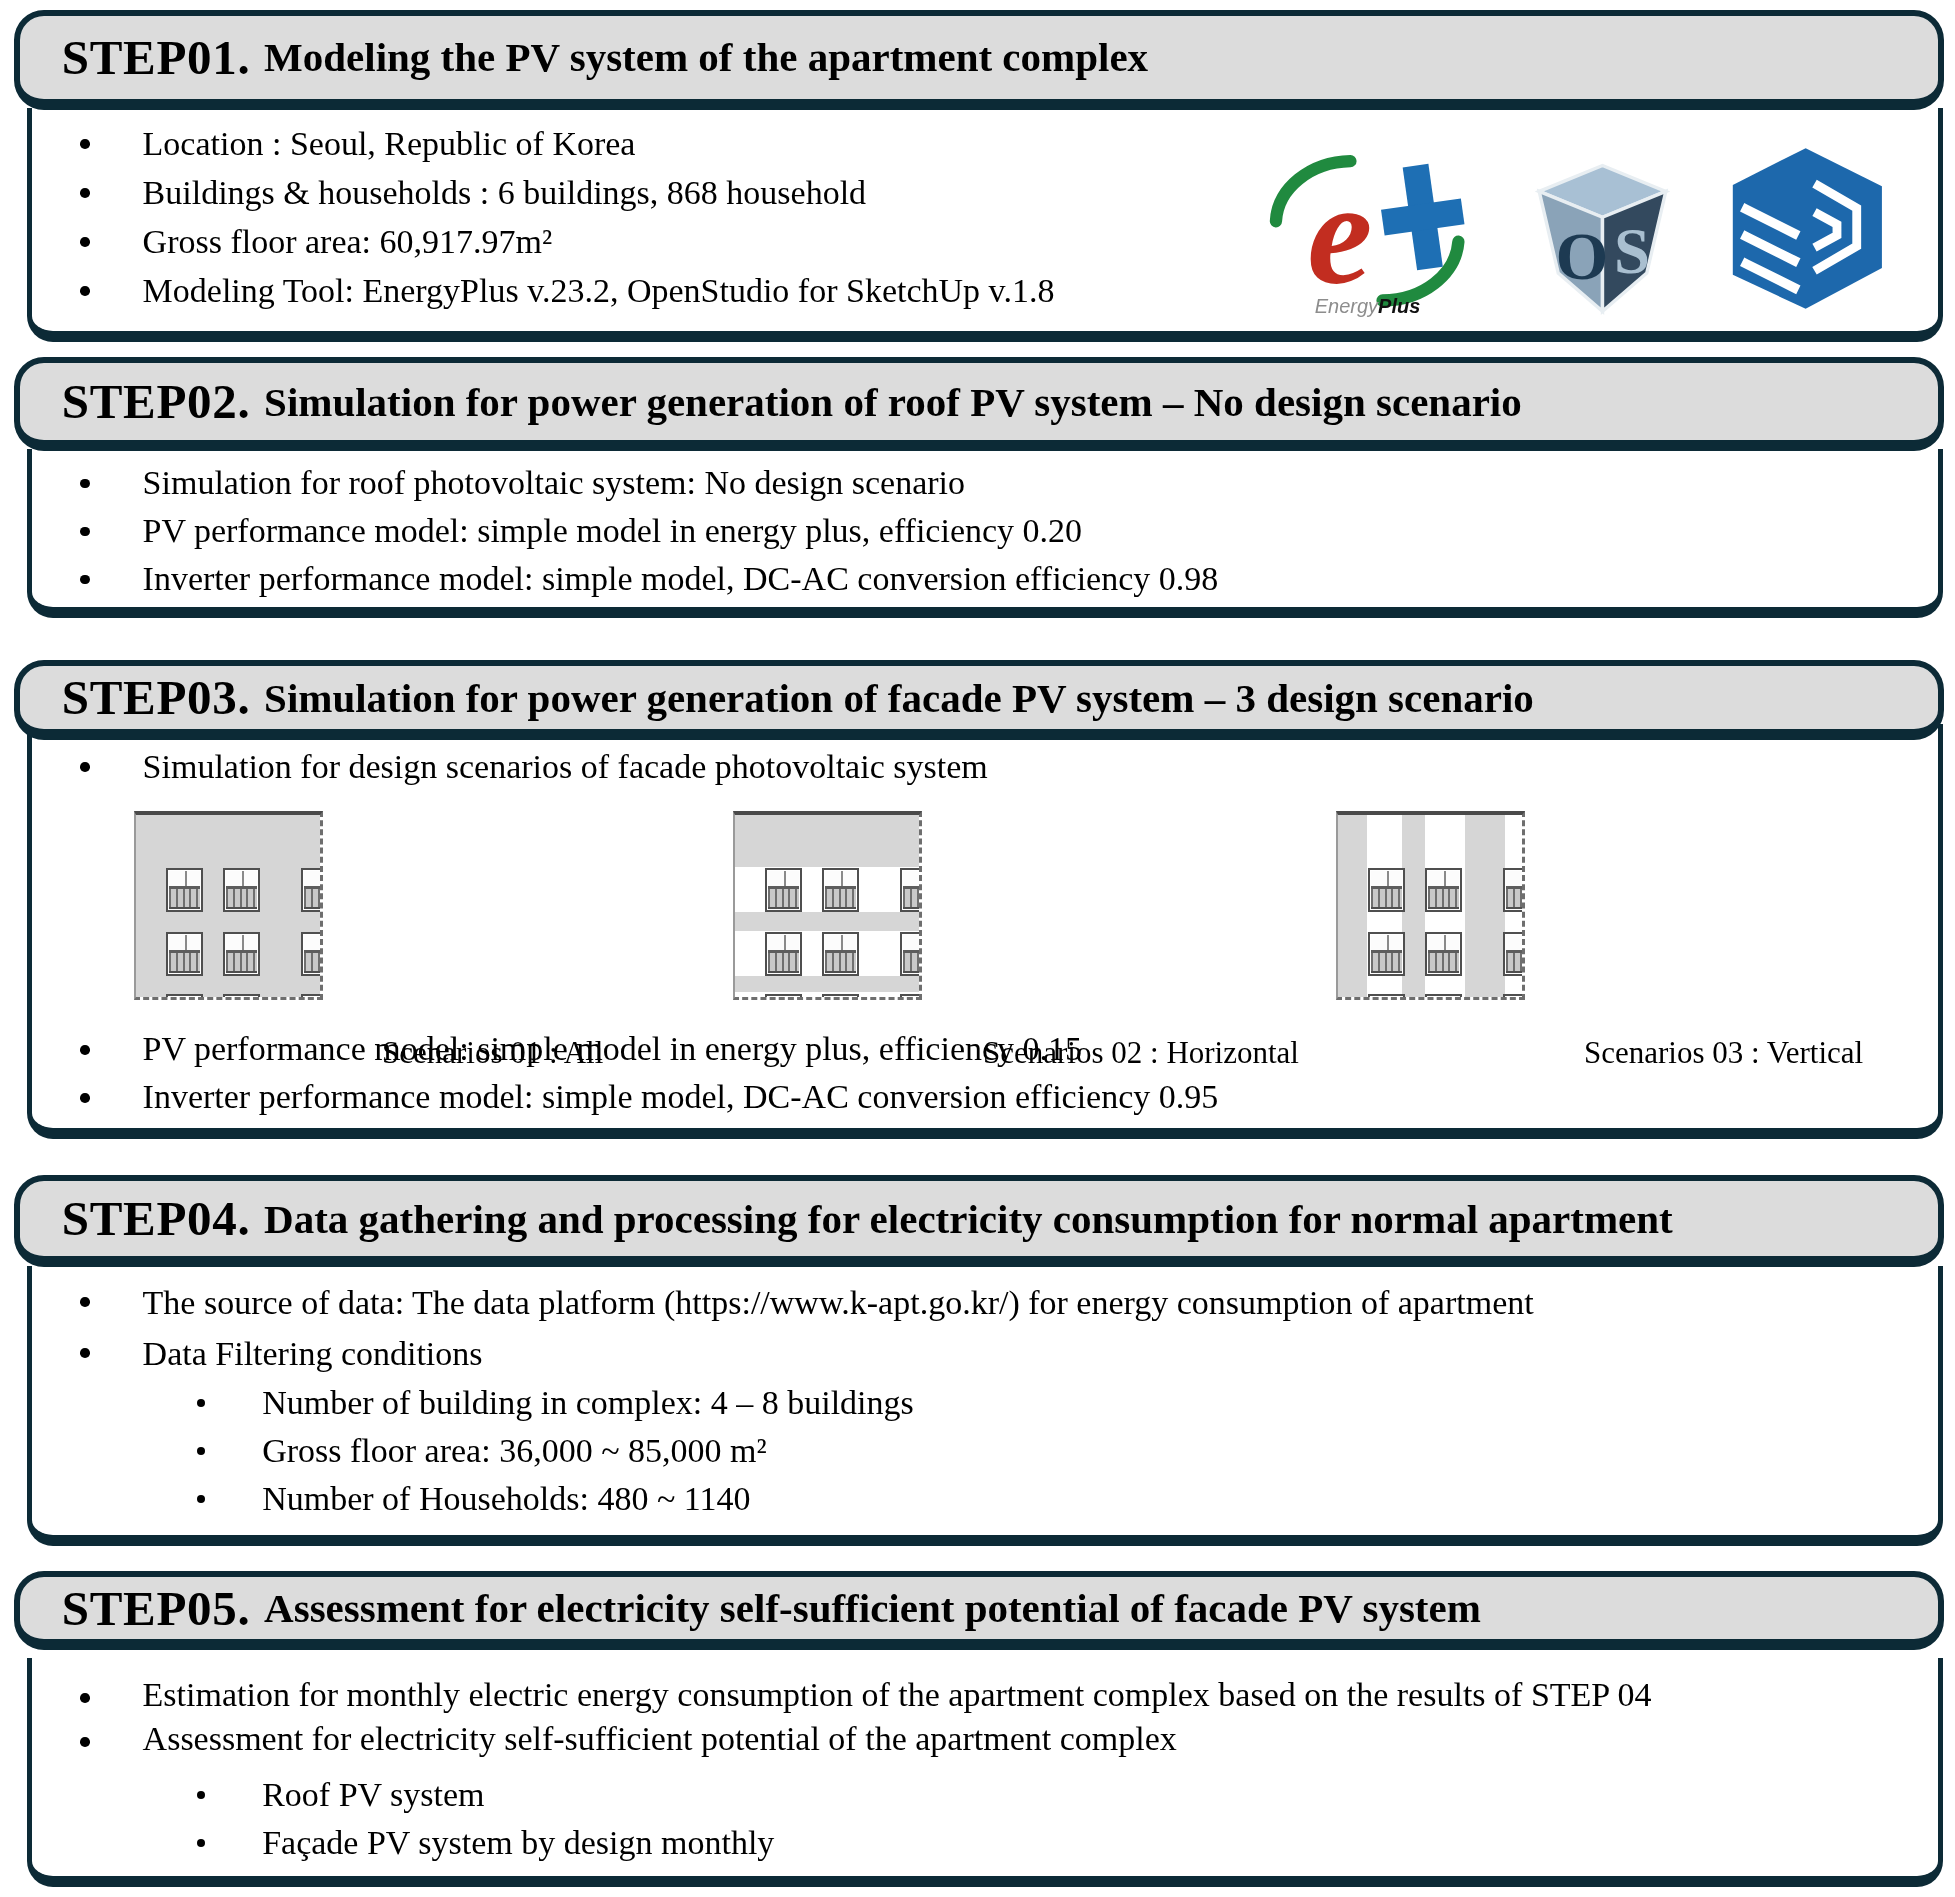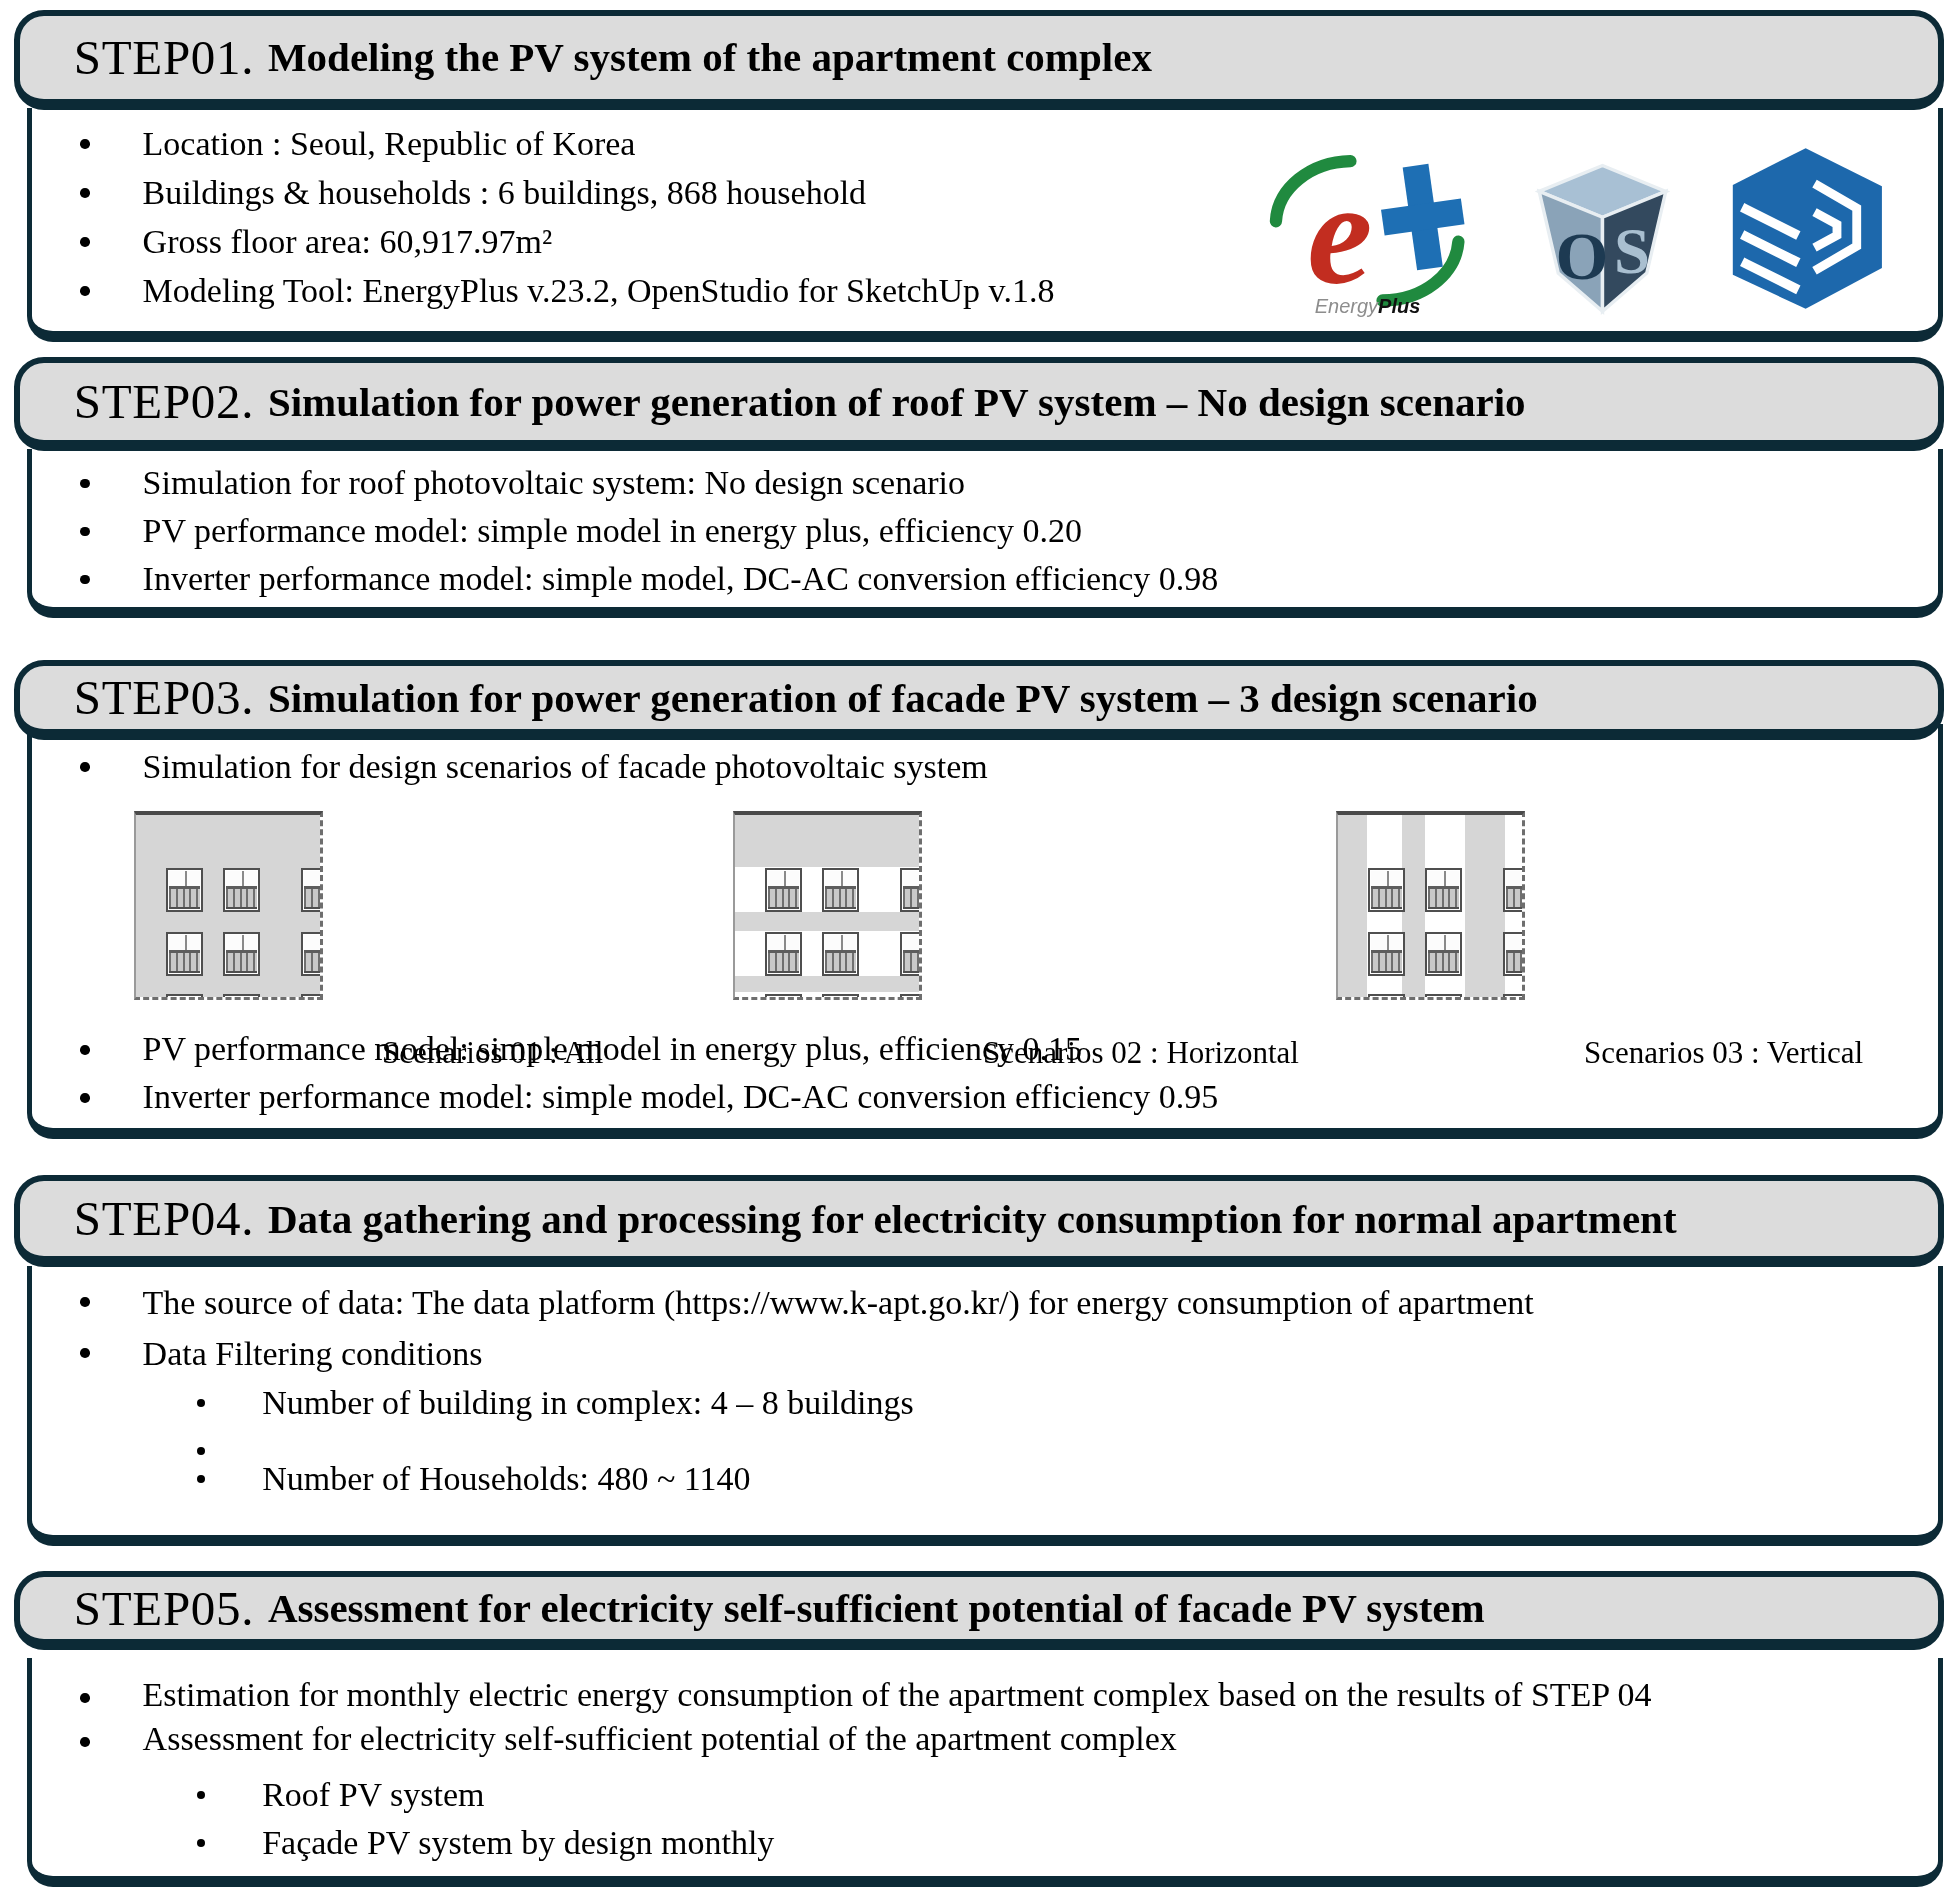--- a/index.html
+++ b/index.html
@@ -22,21 +22,21 @@
   .hdr{
     position:absolute;left:13.7px;width:1930px;box-sizing:border-box;
     background:var(--hdr-fill);
     border:6.8px solid var(--ink);
     border-bottom-width:11px;
     border-radius:30px;
     display:flex;align-items:center;
     padding-left:42px;
     z-index:3;
   }
-  .hdr .num{font-weight:normal;font-size:49px;letter-spacing:0.7px;margin-left:12px;}
+  .hdr .num{font-weight:bold;font-size:49px;letter-spacing:0.7px;}
   .hdr .ttl{font-weight:bold;font-size:41px;margin-left:13.7px;}
 
   .box{
     position:absolute;left:27px;width:1916px;box-sizing:border-box;
     background:#fff;
     border:5.5px solid var(--ink);
     border-top:none;
     border-bottom-width:11px;
     border-radius:0 0 26px 26px;
     z-index:1;
@@ -332,20 +332,21 @@
     <div class="li main-li">
         <span class="dot"></span>
         <span class="txt">Data Filtering conditions</span>
       </div>
     <div class="li sub-li">
         <span class="dot"></span>
         <span class="txt">Number of building in complex: 4 – 8 buildings</span>
       </div>
     <div class="li sub-li">
         <span class="dot"></span>
+        <span class="txt">Gross floor area: 36,000 ~ 85,000 m²</span>
       </div>
     <div class="li sub-li">
         <span class="dot"></span>
         <span class="txt">Number of Households: 480 ~ 1140</span>
       </div>
   </div>
 
   <div class="hdr" style="top:1571px;height:79px;">
     <span class="num">STEP05.</span>
     <span class="ttl">Assessment for electricity self-sufficient potential of facade PV system</span>

